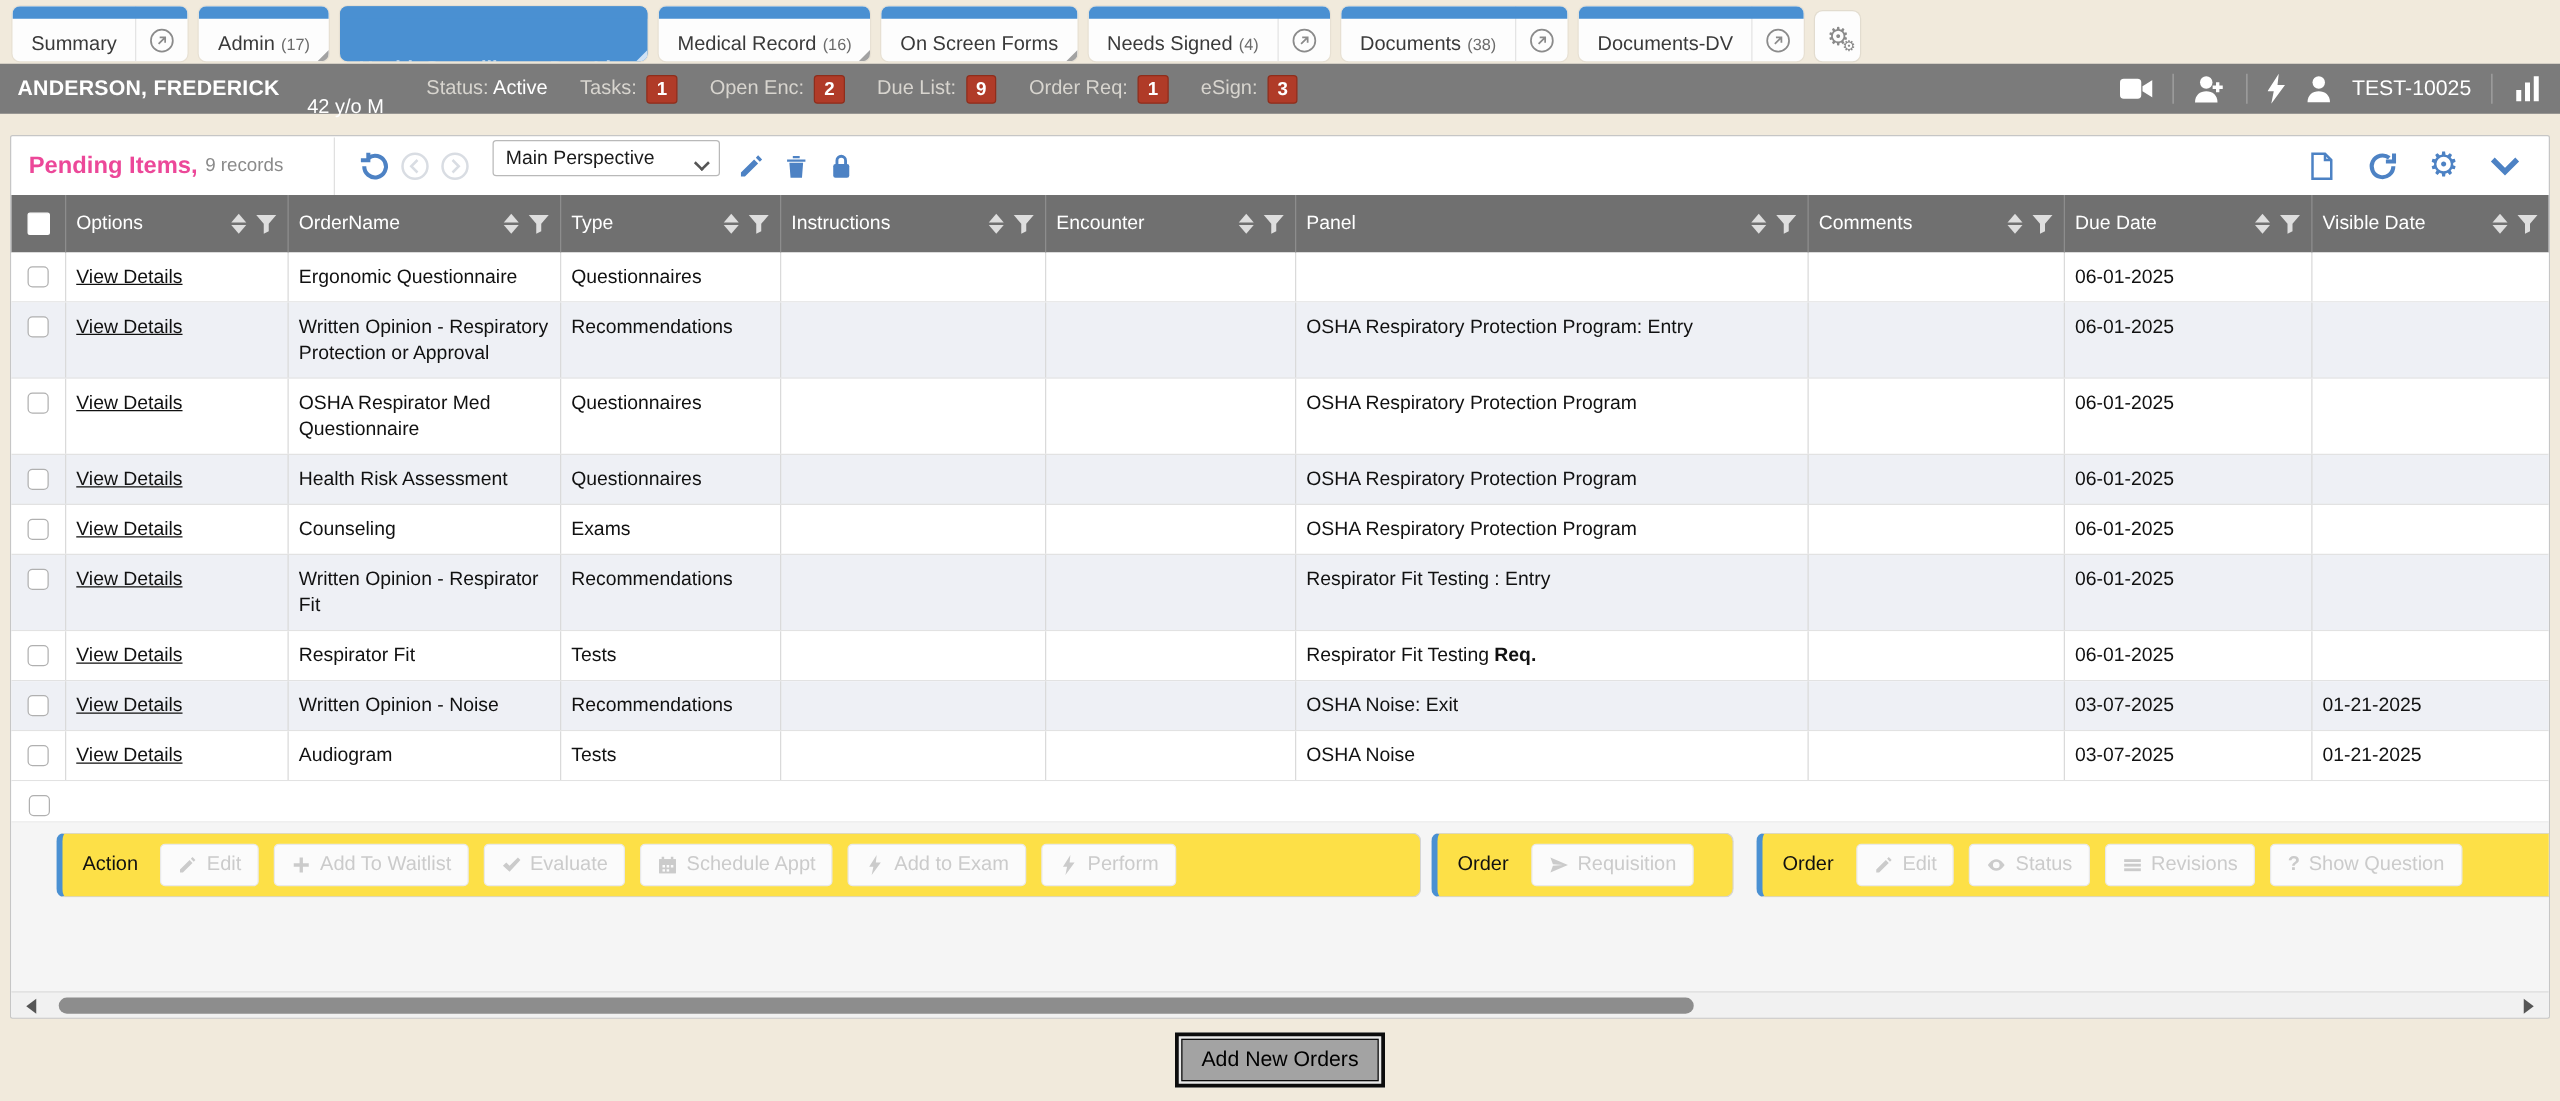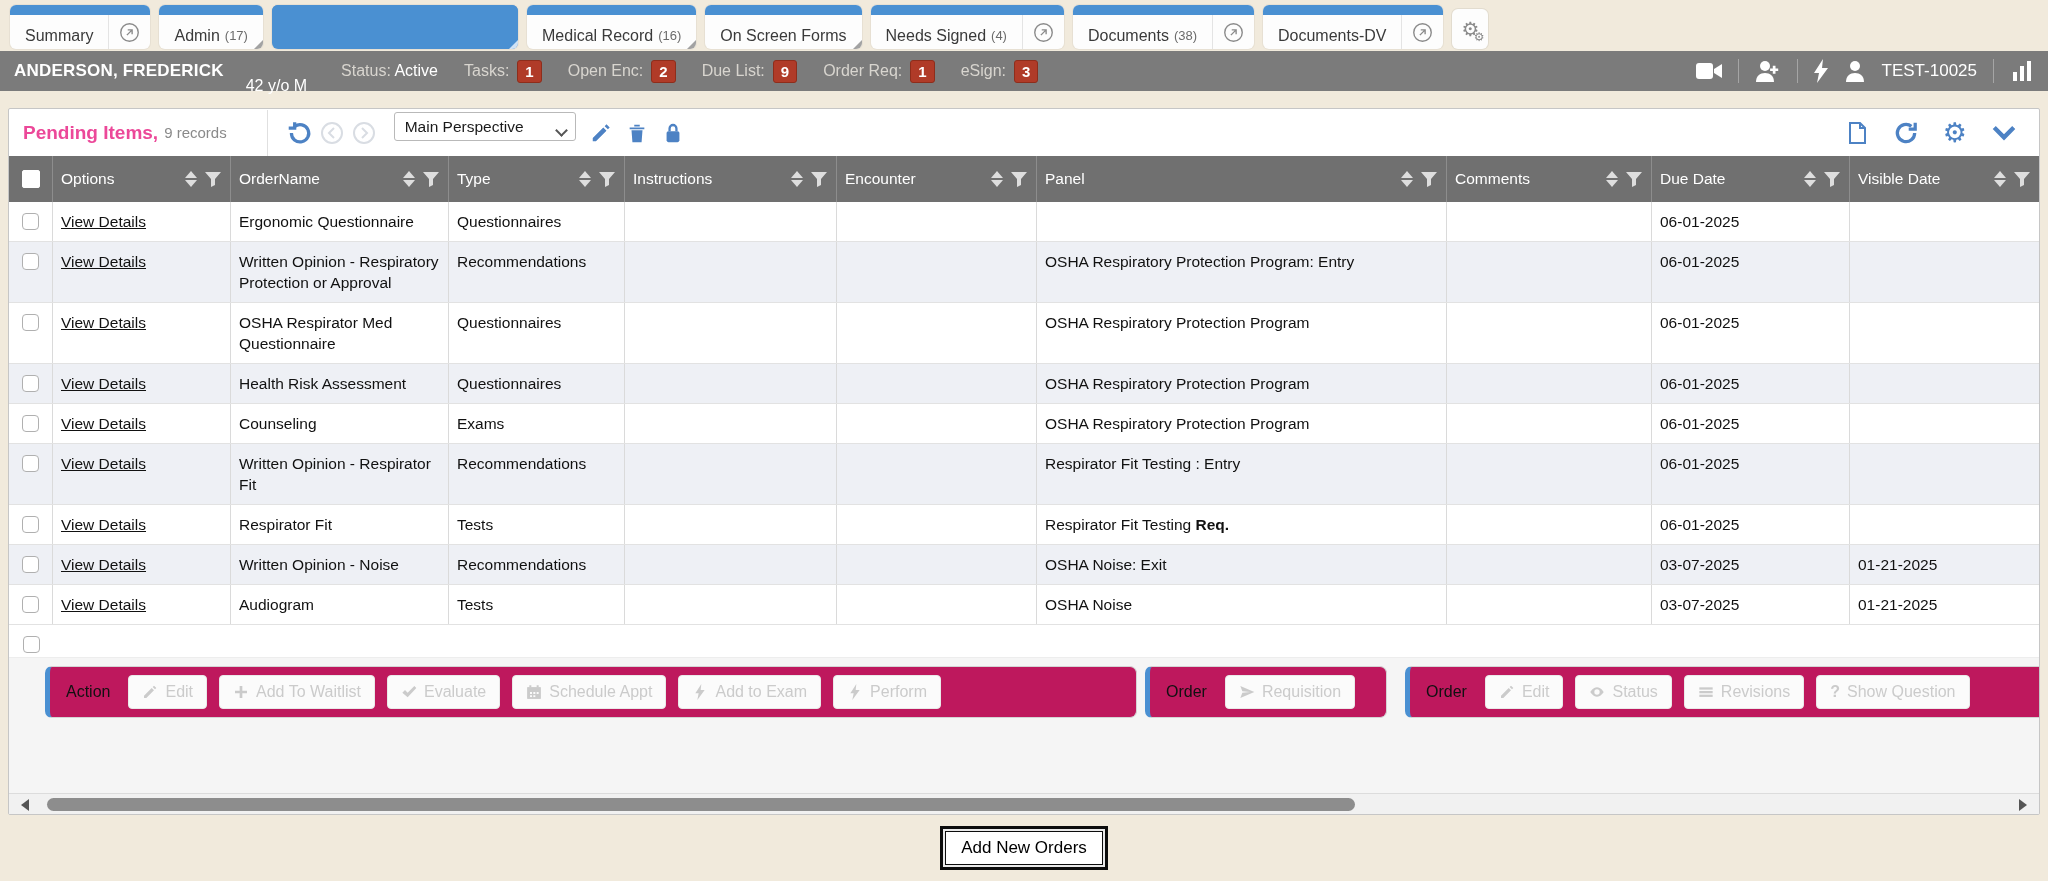--- a/index.html
+++ b/index.html
@@ -75,34 +75,34 @@
   .trow.alt { background:#eef0f5; }
   .td { padding:9px 8px; font-size:15.5px; line-height:21px; color:#111; border-right:1px solid #dadada; word-wrap:break-word; }
   .td.c0 { display:flex; justify-content:center; align-items:flex-start; padding-top:11px; }
   input.cbx { appearance:none; -webkit-appearance:none; width:17px; height:17px; border:1px solid #b0b0b0; border-radius:4px; background:#fff; cursor:pointer; }
   .thead input.cbx { border-color:#fff; background:#fff; border-radius:2px; width:18px; height:18px; }
   .vd-link { color:#111; text-decoration:underline; cursor:pointer; }
   .emptyrow { display:flex; height:32px; background:#fff; flex:0 0 auto; }
   .emptyrow .td { border-right:none; }
   
   .footband { margin-top:auto; background:#f5f5f5; border-top:1px solid #ededed; flex:1 0 auto; position:relative; min-height:66px; }
-  .card { position:absolute; top:8px; height:52px; background:#be185d; border:1px solid #d4d4d4; border-left:5px solid #4a90d2; border-radius:7px; display:flex; align-items:center; padding:0 12px; gap:10px; }
+  .card { position:absolute; top:8px; height:52px; background:#fde047; border:1px solid #d4d4d4; border-left:5px solid #4a90d2; border-radius:7px; display:flex; align-items:center; padding:0 12px; gap:10px; }
   .card-title { font-size:16px; color:#111; margin:0 8px 0 4px; white-space:nowrap; }
   .abtn { display:flex; align-items:center; gap:7px; border:1px solid #e9e9e9; background:#fbfbfb; border-radius:4px; padding:7px 13px; font-size:16px; color:#cbcbcb; white-space:nowrap; cursor:default; }
   .abtn svg { display:block; }
   .abtn .qmark { font-weight:bold; font-size:16px; }
   
   .hscroll { flex:0 0 auto; height:21px; background:#f1f1f1; border-top:1px solid #dcdcdc; position:relative; }
   .hs-thumb { position:absolute; top:4px; left:38px; width:1308px; height:13px; background:#8d8d8d; border-radius:7px; cursor:pointer; }
   .hs-left { position:absolute; left:12px; top:5px; width:0; height:0; border-top:6px solid transparent; border-bottom:6px solid transparent; border-right:8px solid #555; cursor:pointer; }
   .hs-right { position:absolute; right:12px; top:5px; width:0; height:0; border-top:6px solid transparent; border-bottom:6px solid transparent; border-left:8px solid #555; cursor:pointer; }
   
   .bottombar { position:absolute; left:0; right:0; bottom:0; height:66px; display:flex; align-items:center; justify-content:center; }
   .add-outer { border:3px solid #0c0c0c; background:#e9e9e9; padding:2px; cursor:pointer; }
-  .add-inner { border:1px solid #0c0c0c; background:#ffffff; padding:6px 15px; font-size:17px; color:#000; white-space:nowrap; }
+  .add-inner { border:1px solid #0c0c0c; background:#a3a3a3; padding:6px 15px; font-size:17px; color:#000; white-space:nowrap; }
   
   .i22 { width:22px; height:22px; } .i24 { width:24px; height:24px; } .i26 { width:26px; height:26px; }
   .i18 { width:18px; height:18px; } .i16 { width:16px; height:16px; }
 </style>
 </head>
 <body>
 
 <div class="tabbar">
 
   <div class="tab">

